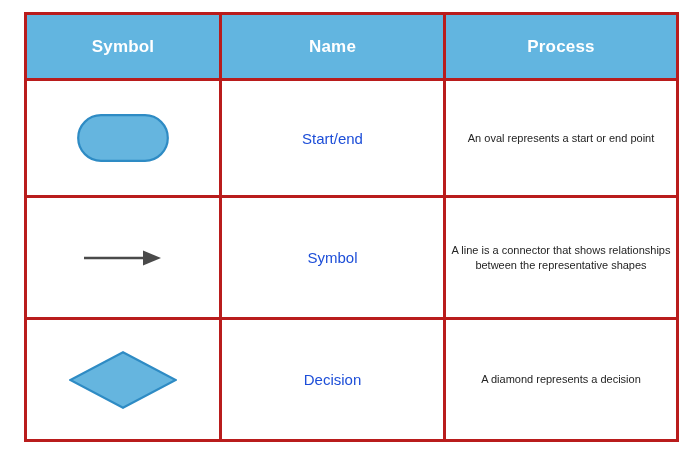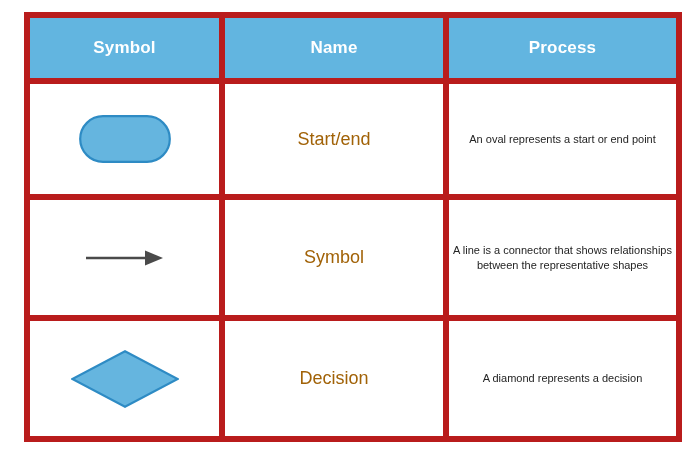--- a/index.html
+++ b/index.html
@@ -25,21 +25,21 @@
     table-layout: fixed;
     position: absolute;
     left: 24px;
     top: 12px;
     width: 652px;
     height: 430px;
     background: #ffffff;
   }
   table.symbol-table th,
   table.symbol-table td {
-    border: 6px solid #b91c1c;
+    border: 3px solid #b91c1c;
     padding: 0;
     vertical-align: middle;
     text-align: center;
     box-sizing: border-box;
   }
   col.c-symbol { width: 195px; }
   col.c-name   { width: 224px; }
   col.c-func   { width: 233px; }
 
   thead th {
@@ -52,22 +52,22 @@
     border-color: #8d8d8d;
   }
   tbody tr { height: 72px; }
   tbody tr.r1 { height: 72px; }
   tbody tr.r2 { height: 75px; }
   tbody tr.r3 { height: 70px; }
   tbody tr.r4 { height: 72px; }
   tbody tr.r5 { height: 75px; margin-left: 14px; }
 
   td.name-cell {
-    font-size: 18px;
-    color: #a16207;
+    font-size: 15px;
+    color: #1d4ed8;
     font-weight: normal;
   }
   td.func-cell {
     font-size: 11px;
     color: #242424;
     line-height: 1.35;
     padding: 0 14px;
   }
   td.symbol-cell {
     position: relative;

